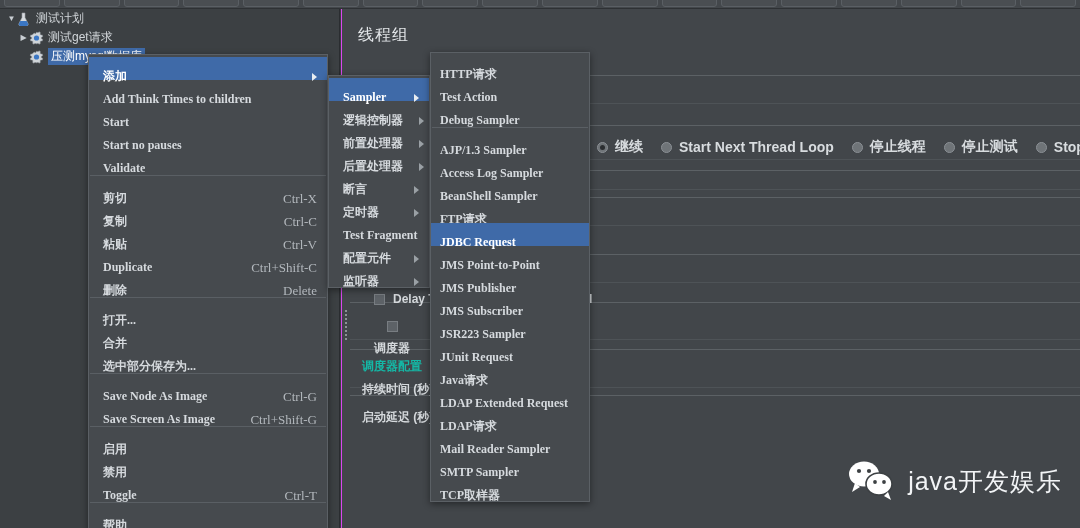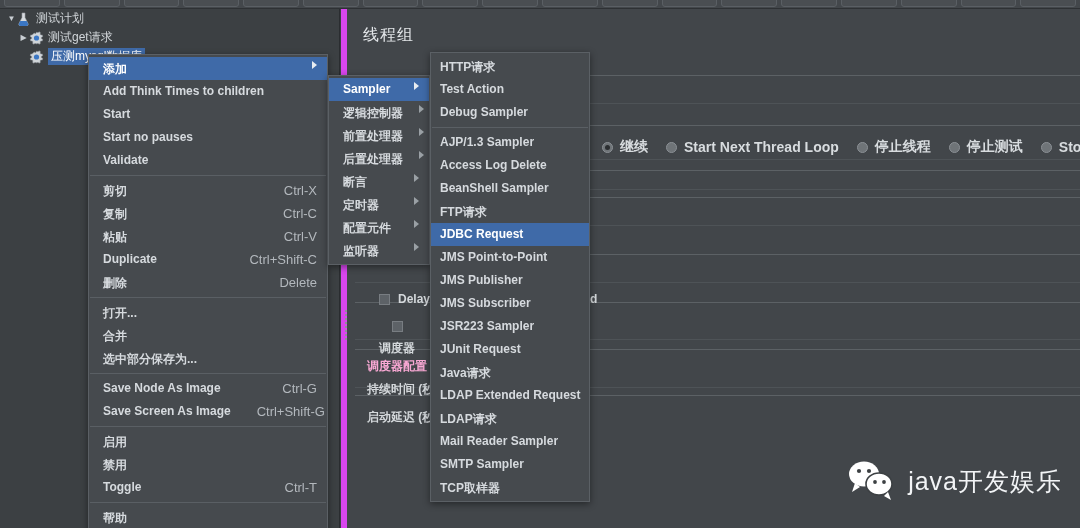--- a/index.html
+++ b/index.html
@@ -47,21 +47,21 @@
     width:11px; display:inline-block; text-align:center;
     font-size:8px; color:#c9ced3; flex:0 0 auto;
   }
   .node-icon { width:16px; height:14px; flex:0 0 auto; position:relative; margin-right:3px;}
   .gear-ic svg, .plan-ic svg { display:block; }
 
   
   #editor-panel {
     position:absolute; left:341px; top:9px; width:739px; height:519px;
     background:#42464a;
-    border-left:6px solid #d946ef;
+    border-left:1px solid #d946ef;
     overflow:hidden;
     text-decoration:underline;
   }
   #editor-title {
     position:absolute; left:16px; top:16px;
     font-size:16px; color:#e3e6e9; letter-spacing:1px;
   }
   .hrule { position:absolute; left:8px; right:0; height:1px; background:#4e5357; }
   .hrule.light { background:#5c6165; }
 
@@ -82,43 +82,43 @@
   }
   .radio .rlabel { font-size:14px; color:#d8dcdf; font-weight:bold; }
 
   
   .chk-row { position:absolute; display:flex; align-items:center; gap:8px; }
   .chk {
     width:11px; height:11px; background:#5d6267;
     border:1px solid #787d82;
   }
   .fld-label { position:absolute; font-size:12px; color:#d4d8db; white-space:nowrap; font-weight:bold;}
-  .sect-label { position:absolute; font-size:12px; color:#f9a8d4; white-space:nowrap; font-weight:bold;}
+  .sect-label { position:absolute; font-size:12px; color:#14b8a6; white-space:nowrap; font-weight:bold;}
 
   
   #drag-handle {
     position:absolute; left:343px; top:305px; width:6px; height:40px;
     display:flex; flex-direction:column; justify-content:center; align-items:center; gap:2px;
   }
   #drag-handle i { display:block; width:2px; height:2px; background:#8d9297; }
 
   
   .menu {
     position:absolute;
     background:#464a4e;
     border:1px solid #5b6065;
     padding:2px 0;
     box-shadow:0 2px 7px rgba(0,0,0,.45);
     z-index:40;
   }
   .mi {
-    display:flex; align-items:flex-start;
-    height:23px; padding:4px 10px 0 14px;
+    display:flex; align-items:center;
+    height:23px; padding:16px 10px 0 14px;
     white-space:nowrap; font-size:12px; color:#d6dade;
-    position:relative; font-weight:bold;
+    position:relative; font-weight:bold;font-family:Liberation Serif, serif;
   }
   .mi .mlabel { flex:1 1 auto; }
   .mi .maccel { color:#b3b8bd; font-size:13px; font-weight:normal; margin-left:26px;}
   .mi .marrow {
     margin-left:16px; width:0; height:0;
     border-left:5px solid #9aa0a5;
     border-top:4px solid transparent;
     border-bottom:4px solid transparent;
   }
   .mi.sel { background:#3f6aa8; color:#ffffff; }
@@ -355,20 +355,24 @@
     </div>
     <div class="mi">
       <span class="mlabel">断言</span>
       <span class="marrow"></span>
     </div>
     <div class="mi">
       <span class="mlabel">定时器</span>
       <span class="marrow"></span>
     </div>
     <div class="mi">
+      <span class="mlabel">Test Fragment</span>
+      <span class="marrow"></span>
+    </div>
+    <div class="mi">
       <span class="mlabel">配置元件</span>
       <span class="marrow"></span>
     </div>
     <div class="mi">
       <span class="mlabel">监听器</span>
       <span class="marrow"></span>
     </div>
   </div>
 <div class="menu" id="menu-3">
     <div class="mi">
@@ -378,21 +382,21 @@
       <span class="mlabel">Test Action</span>
     </div>
     <div class="mi">
       <span class="mlabel">Debug Sampler</span>
     </div>
     <div class="msep"></div>
     <div class="mi">
       <span class="mlabel">AJP/1.3 Sampler</span>
     </div>
     <div class="mi">
-      <span class="mlabel">Access Log Delete</span>
+      <span class="mlabel">Access Log Sampler</span>
     </div>
     <div class="mi">
       <span class="mlabel">BeanShell Sampler</span>
     </div>
     <div class="mi">
       <span class="mlabel">FTP请求</span>
     </div>
     <div class="mi sel">
       <span class="mlabel">JDBC Request</span>
     </div>

